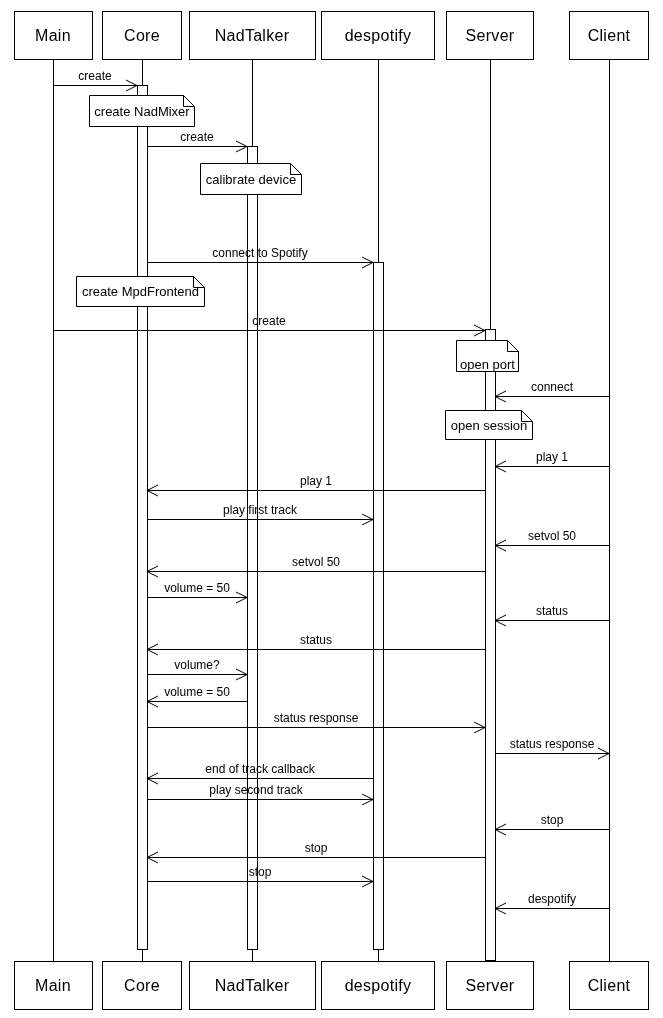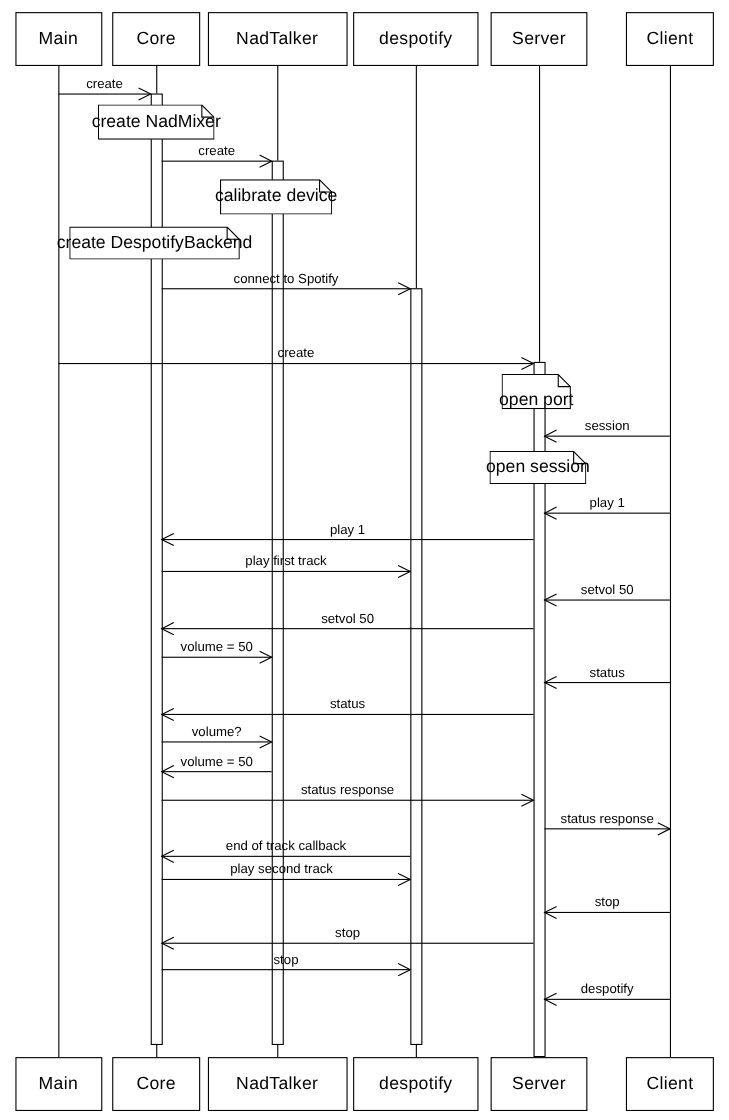--- a/index.html
+++ b/index.html
@@ -11,21 +11,21 @@
   .lifeline{position:absolute;width:1px;background:#000;z-index:1;}
   .activation{position:absolute;box-sizing:border-box;width:11px;border:1px solid #000;
               background:#fff;z-index:2;}
   .msg-line{position:absolute;height:1px;background:#000;z-index:3;}
   .msg-label{position:absolute;font-size:12px;line-height:14px;white-space:nowrap;
              transform:translateX(-50%);z-index:4;}
   .arrowhead{position:absolute;z-index:4;}
   .note{position:absolute;z-index:5;}
   .note-svg{position:absolute;left:0;top:0;}
   .note-text{position:absolute;left:0;top:0;right:0;bottom:0;display:flex;
-             align-items:center;justify-content:center;font-size:16px;white-space:nowrap;}
+             align-items:center;justify-content:center;font-size:13px;white-space:nowrap;}
 </style>
 </head>
 <body>
 
 <div id="diagram" class="diagram">
     <div class="lifeline" style="left: 52.5px; top: 60px; height: 901px;"></div>
     <div class="lifeline" style="left: 141.5px; top: 60px; height: 901px;"></div>
     <div class="lifeline" style="left: 251.5px; top: 60px; height: 901px;"></div>
     <div class="lifeline" style="left: 377.5px; top: 60px; height: 901px;"></div>
     <div class="lifeline" style="left: 489.5px; top: 60px; height: 901px;"></div>
@@ -60,21 +60,21 @@
     <div class="msg-label" style="left: 260px; top: 246px;">connect to Spotify</div>
     <svg width="13" height="13" class="arrowhead" style="left: 361px; top: 256px;">
       <path d="M1,1 L12,6.5 L1,12" fill="none" stroke="#000000" stroke-width="1"></path>
     </svg>
     <div class="msg-line" style="left: 53px; top: 330px; width: 432px;"></div>
     <div class="msg-label" style="left: 269px; top: 314px;">create</div>
     <svg width="13" height="13" class="arrowhead" style="left: 473px; top: 324px;">
       <path d="M1,1 L12,6.5 L1,12" fill="none" stroke="#000000" stroke-width="1"></path>
     </svg>
     <div class="msg-line" style="left: 495px; top: 396px; width: 114px;"></div>
-    <div class="msg-label" style="left: 552px; top: 380px;">session</div>
+    <div class="msg-label" style="left: 552px; top: 380px;">connect</div>
     <svg width="13" height="13" class="arrowhead" style="left: 494px; top: 390px;">
       <path d="M12,1 L1,6.5 L12,12" fill="none" stroke="#000000" stroke-width="1"></path>
     </svg>
     <div class="msg-line" style="left: 495px; top: 466px; width: 114px;"></div>
     <div class="msg-label" style="left: 552px; top: 450px;">play 1</div>
     <svg width="13" height="13" class="arrowhead" style="left: 494px; top: 460px;">
       <path d="M12,1 L1,6.5 L12,12" fill="none" stroke="#000000" stroke-width="1"></path>
     </svg>
     <div class="msg-line" style="left: 147px; top: 490px; width: 338px;"></div>
     <div class="msg-label" style="left: 316px; top: 474px;">play 1</div>
@@ -168,26 +168,26 @@
       </svg>
       <div class="note-text">create NadMixer</div>
     </div>
     <div class="note" style="left: 200px; top: 163px; width: 102px; height: 32px;">
       <svg width="102" height="32" class="note-svg">
         <path d="M0.5,0.5 L90.5,0.5 L101.5,11.5 L101.5,31.5 L0.5,31.5 Z" fill="#ffffff" stroke="#000000"></path>
         <path d="M90.5,0.5 L90.5,11.5 L101.5,11.5" fill="none" stroke="#000000"></path>
       </svg>
       <div class="note-text">calibrate device</div>
     </div>
-    <div class="note" style="left: 63px; top: 206px; width: 155px; height: 30px;">
-      <svg width="155" height="30" class="note-svg">
-        <path d="M0.5,0.5 L143.5,0.5 L154.5,11.5 L154.5,29.5 L0.5,29.5 Z" fill="#ffffff" stroke="#000000"></path>
-        <path d="M143.5,0.5 L143.5,11.5 L154.5,11.5" fill="none" stroke="#000000"></path>
-      </svg>
-      <div class="note-text">create DespotifyBackend</div>
+    <div class="note" style="left: 76px; top: 276px; width: 129px; height: 31px;">
+      <svg width="129" height="31" class="note-svg">
+        <path d="M0.5,0.5 L117.5,0.5 L128.5,11.5 L128.5,30.5 L0.5,30.5 Z" fill="#ffffff" stroke="#000000"></path>
+        <path d="M117.5,0.5 L117.5,11.5 L128.5,11.5" fill="none" stroke="#000000"></path>
+      </svg>
+      <div class="note-text">create MpdFrontend</div>
     </div>
     <div class="note" style="left: 456px; top: 340px; width: 63px; height: 48px;">
       <svg width="63" height="32" class="note-svg">
         <path d="M0.5,0.5 L51.5,0.5 L62.5,11.5 L62.5,31.5 L0.5,31.5 Z" fill="#ffffff" stroke="#000000"></path>
         <path d="M51.5,0.5 L51.5,11.5 L62.5,11.5" fill="none" stroke="#000000"></path>
       </svg>
       <div class="note-text">open port</div>
     </div>
     <div class="note" style="left: 445px; top: 410px; width: 88px; height: 30px;">
       <svg width="88" height="30" class="note-svg">

